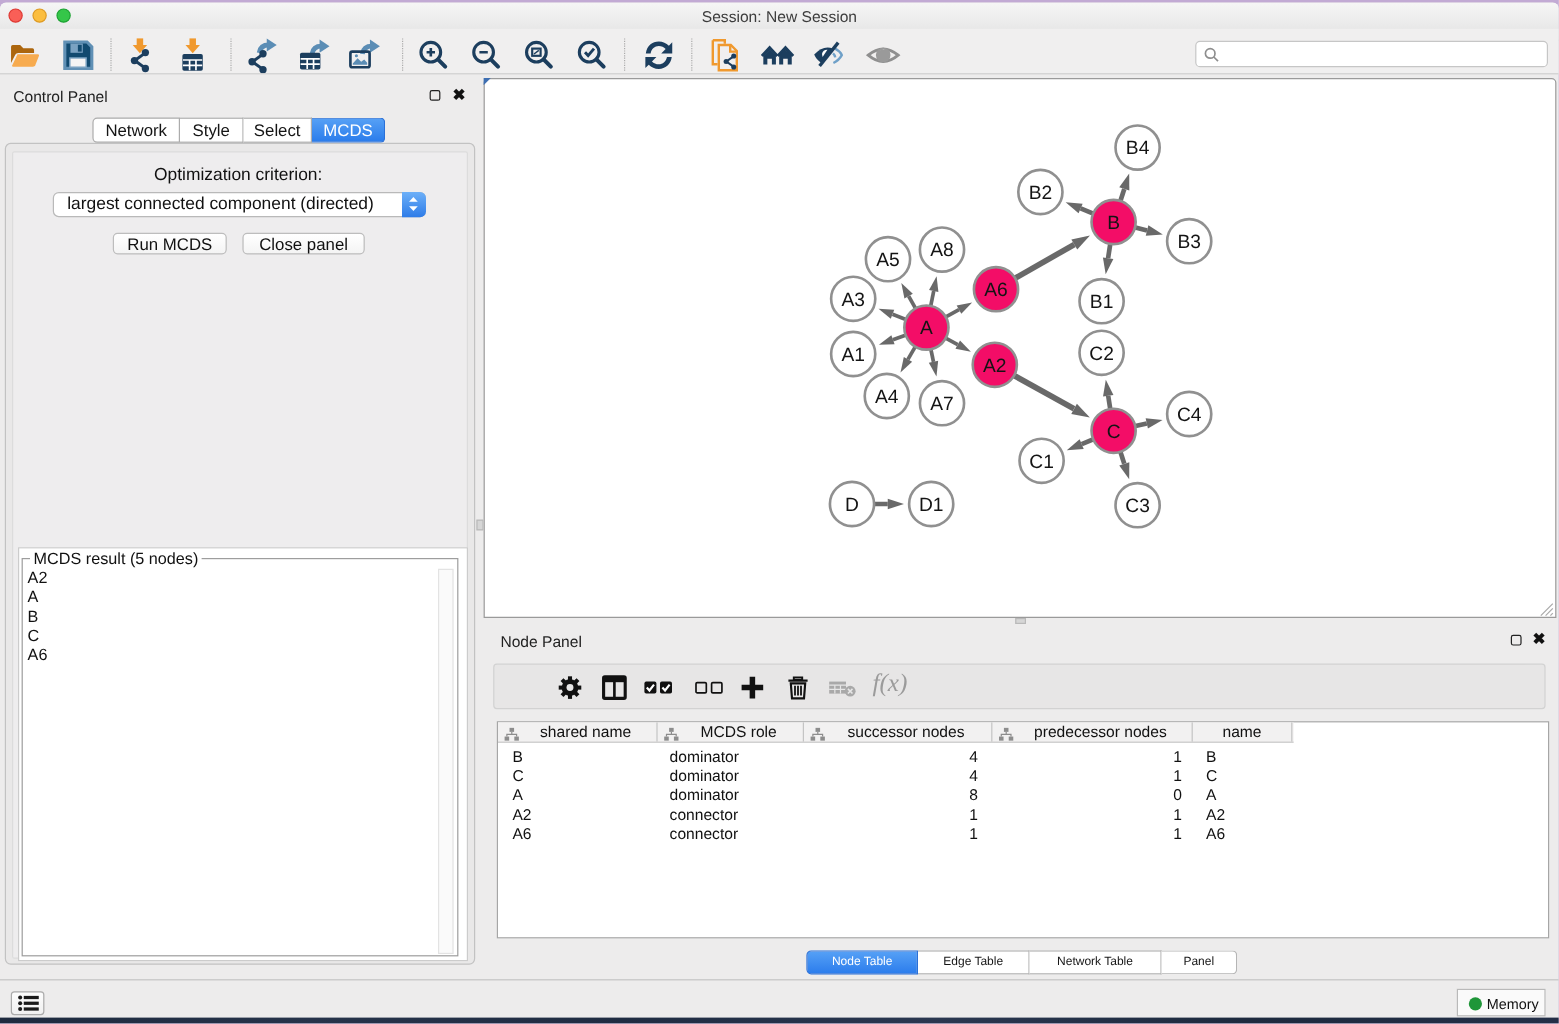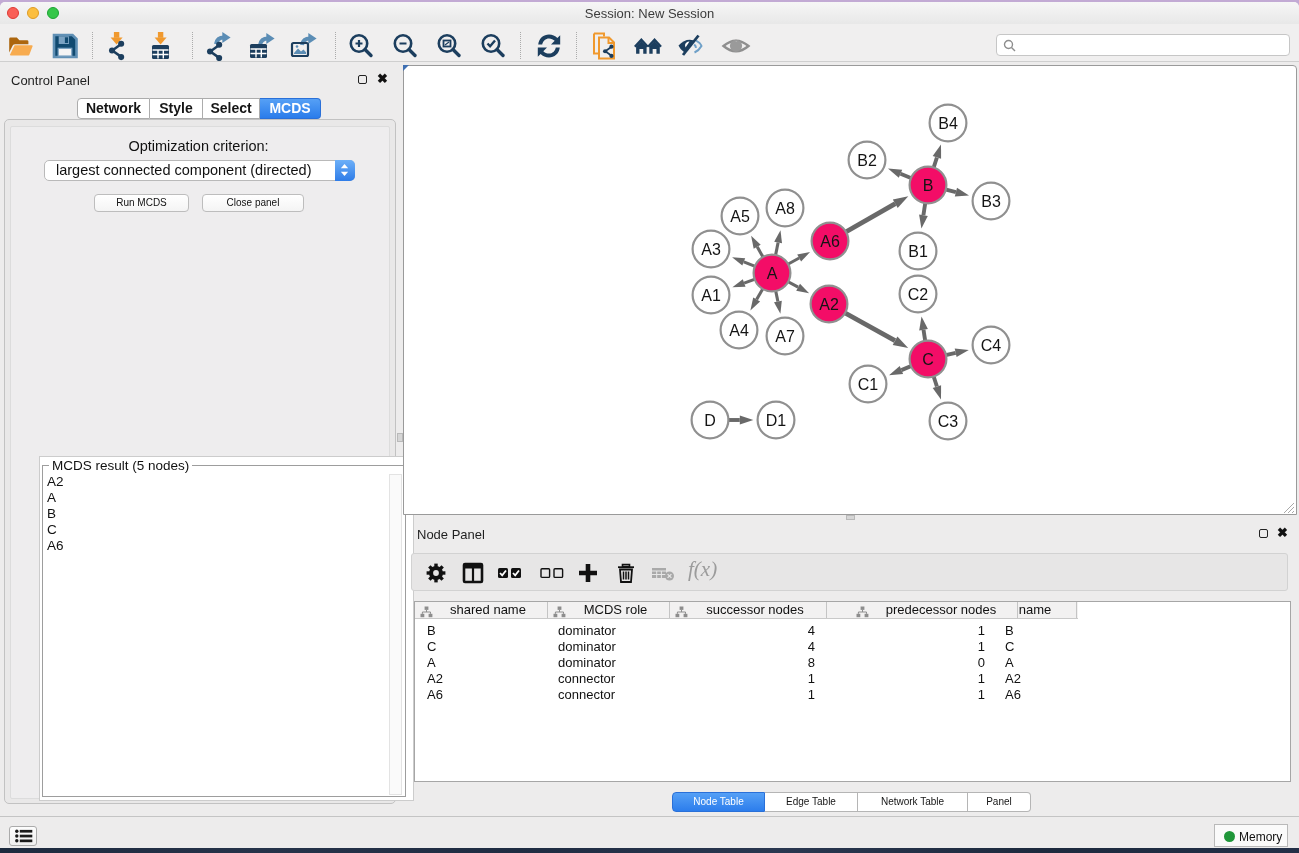--- a/index.html
+++ b/index.html
@@ -20,35 +20,35 @@
 .tabrow { position:absolute; display:flex; }
 .tab { border:1px solid #acacac; border-left:none; background:#fff; font-size:14px; color:#151515; text-align:center; line-height:19px; height:21px; }
 .tab.first { border-left:1px solid #acacac; border-radius:4px 0 0 4px; }
 .tab.last { border-radius:0 4px 4px 0; }
 .tab.sel { background:linear-gradient(#56a0f5,#2a7ceb); color:#fff; border-color:#2a70d8; }
 #cp-pane { position:absolute; left:4px; top:117px; width:392px; height:685px; background:#e9e8e8; border:1px solid #c2c2c2; border-radius:5px; }
 #cp-inner { position:absolute; left:5px; top:6px; width:380px; height:673px; background:#eeedee; border:1px solid #dcdcdc; border-radius:2px; }
 #opt-label { position:absolute; left:0; top:136px; width:397px; text-align:center; font-size:14.5px; color:#111; }
 #dropdown { position:absolute; left:44px; top:158px; width:311px; height:21px; background:#fff; border:1px solid #b9b9b9; border-radius:5px; font-size:14.5px; color:#111; line-height:19px; padding-left:11px; }
 #dd-step { position:absolute; right:-1px; top:-1px; width:20px; height:21px; border-radius:0 5px 5px 0; background:linear-gradient(#6db0f8,#2e7ce8); }
-.btn { position:absolute; height:18px; background:linear-gradient(#ffffff,#f4f4f4); border:1px solid #bdbdbd; border-radius:4px; font-size:10px; color:#111; text-align:center; line-height:16px; }
-#resultwrap { position:absolute; left:15px; top:454px; width:375px; height:345px; background:#fff; border:1px solid #cccccc;margin-left:24px; }
+.btn { position:absolute; height:18px; background:linear-gradient(#ffffff,#f4f4f4); border:1px solid #bdbdbd; border-radius:4px; font-size:14px; color:#111; text-align:center; line-height:16px; }
+#resultwrap { position:absolute; left:15px; top:454px; width:375px; height:345px; background:#fff; border:1px solid #cccccc; }
 #fieldset { position:absolute; left:2px; top:8px; width:364px; height:332px; border:1px solid #9d9d9d; }
 #fieldlabel { position:absolute; left:6px; top:-8px; background:#fff; font-size:13.5px; color:#111; padding:0 3px; }
 #mcds-list { position:absolute; left:4px; top:8px; font-size:13.5px; color:#111; line-height:16px; }
 #cp-scroll { position:absolute; right:3px; top:8px; width:13px; height:321px; background:#fafafa; border:1px solid #e3e3e3; }
 
 #netwin { position:absolute; left:403px; top:63px; width:894px; height:450px; background:#fff; border:1px solid #9a9a9a; border-radius:4px 4px 0 0; }
 #nettitle { position:absolute; left:0; top:0; width:100%; height:22px; background:linear-gradient(#f7f7f7,#d9d9d9); border-bottom:1px solid #b3b3b3; border-radius:4px 4px 0 0; }
 .nlight { position:absolute; top:5.5px; width:11px; height:11px; border-radius:50%; }
 #nettitletext { position:absolute; top:3.5px; width:100%; text-align:center; font-size:13px; color:#2d2d2d; }
 
 #tp-title { position:absolute; left:417px; top:525px; font-size:13px; color:#1f1f1f; }
 #tp-toolbar { position:absolute; left:411px; top:551px; width:877px; height:38px; background:#e7e6e6; border:1px solid #d2d2d2; border-radius:3px; }
-.tpi { position:absolute; top:7px; }
+.tpi { position:absolute; top:7px;margin-left:39px; }
 #tbl { position:absolute; left:414px; top:599px; width:877px; height:181px; background:#fff; border:1px solid #a6a6a6; }
 #tblhead { position:absolute; left:0; top:0; height:17px; background:#f2f1f1; border-bottom:1px solid #c9c9c9; }
 .hcell { position:absolute; top:0; height:16px; border-right:1px solid #c4c4c4; font-size:13px; color:#111; text-align:center; line-height:16px; }
 .hicon { position:absolute; left:5px; top:2px; }
 .trow { position:absolute; font-size:13px; color:#111; height:16px; line-height:16px; }
 
 #btabs { position:absolute; left:672px; top:790px; display:flex; }
 .btab { border:1px solid #b5b5b5; border-left:none; background:#fff; font-size:10px; color:#151515; text-align:center; height:20px; line-height:18px; }
 
 #listbtn { position:absolute; left:9px; top:824px; width:28px; height:20px; background:linear-gradient(#fdfdfd,#f0f0f0); border:1px solid #ababab; border-radius:3px; }
@@ -220,21 +220,21 @@
         </svg>
       </div>
   </div>
 
   <div id="cp-title">Control Panel</div>
   <div class="float-ic" style="left:358px; top:73px;"></div>
   <div class="close-x" style="left:377px; top:72px;">✖</div>
   <div id="cp-pane">
       <div id="cp-inner"></div>
     </div>
-  <div class="tabrow" style="left:77px; top:96px;font-weight:bold;">
+  <div class="tabrow" style="left:77px; top:96px;">
       <div class="tab first" style="width:73px">Network</div>
       <div class="tab" style="width:53px">Style</div>
       <div class="tab" style="width:57px">Select</div>
       <div class="tab last sel" style="width:61px">MCDS</div>
     </div>
   <div id="opt-label">Optimization criterion:</div>
   <div id="dropdown">largest connected component (directed)
     <div id="dd-step"><svg width="19" height="20" viewBox="0 0 19 22">
           <path d="M5.5 9 L9.5 4.5 L13.5 9 Z" fill="#fff"></path>
           <path d="M5.5 13 L9.5 17.5 L13.5 13 Z" fill="#fff"></path>
@@ -411,21 +411,21 @@
               <rect x="0.5" y="7.8" width="3.8" height="3.4" fill="#8d8d8d"></rect>
               <rect x="8.6" y="7.8" width="3.8" height="3.4" fill="#8d8d8d"></rect>
               <path d="M6.5 4 V6 M2.4 7.8 V6 H10.5 V7.8" fill="none" stroke="#8d8d8d" stroke-width="1"></path>
             </svg></span>MCDS role</div>
         <div class="hcell" style="left:255px; width:157px;padding-left:14px;"><span class="hicon"><svg width="13" height="12" viewBox="0 0 13 12" style="vertical-align:-2px">
               <rect x="4.6" y="0.5" width="3.8" height="3.4" fill="#8d8d8d"></rect>
               <rect x="0.5" y="7.8" width="3.8" height="3.4" fill="#8d8d8d"></rect>
               <rect x="8.6" y="7.8" width="3.8" height="3.4" fill="#8d8d8d"></rect>
               <path d="M6.5 4 V6 M2.4 7.8 V6 H10.5 V7.8" fill="none" stroke="#8d8d8d" stroke-width="1"></path>
             </svg></span>successor nodes</div>
-        <div class="hcell" style="left:436px; width:167px;padding-left:14px;"><span class="hicon"><svg width="13" height="12" viewBox="0 0 13 12" style="vertical-align:-2px">
+        <div class="hcell" style="left:412px; width:167px;padding-left:14px;"><span class="hicon"><svg width="13" height="12" viewBox="0 0 13 12" style="vertical-align:-2px">
               <rect x="4.6" y="0.5" width="3.8" height="3.4" fill="#8d8d8d"></rect>
               <rect x="0.5" y="7.8" width="3.8" height="3.4" fill="#8d8d8d"></rect>
               <rect x="8.6" y="7.8" width="3.8" height="3.4" fill="#8d8d8d"></rect>
               <path d="M6.5 4 V6 M2.4 7.8 V6 H10.5 V7.8" fill="none" stroke="#8d8d8d" stroke-width="1"></path>
             </svg></span>predecessor nodes</div>
         <div class="hcell" style="left:579px; width:83px;">name</div>
       </div>
       <div class="trow" style="left:12px; top:21px;">B</div>
       <div class="trow" style="left:143px; top:21px;">dominator</div>
       <div class="trow" style="left:330px; top:21px; width:70px; text-align:right;">4</div>

